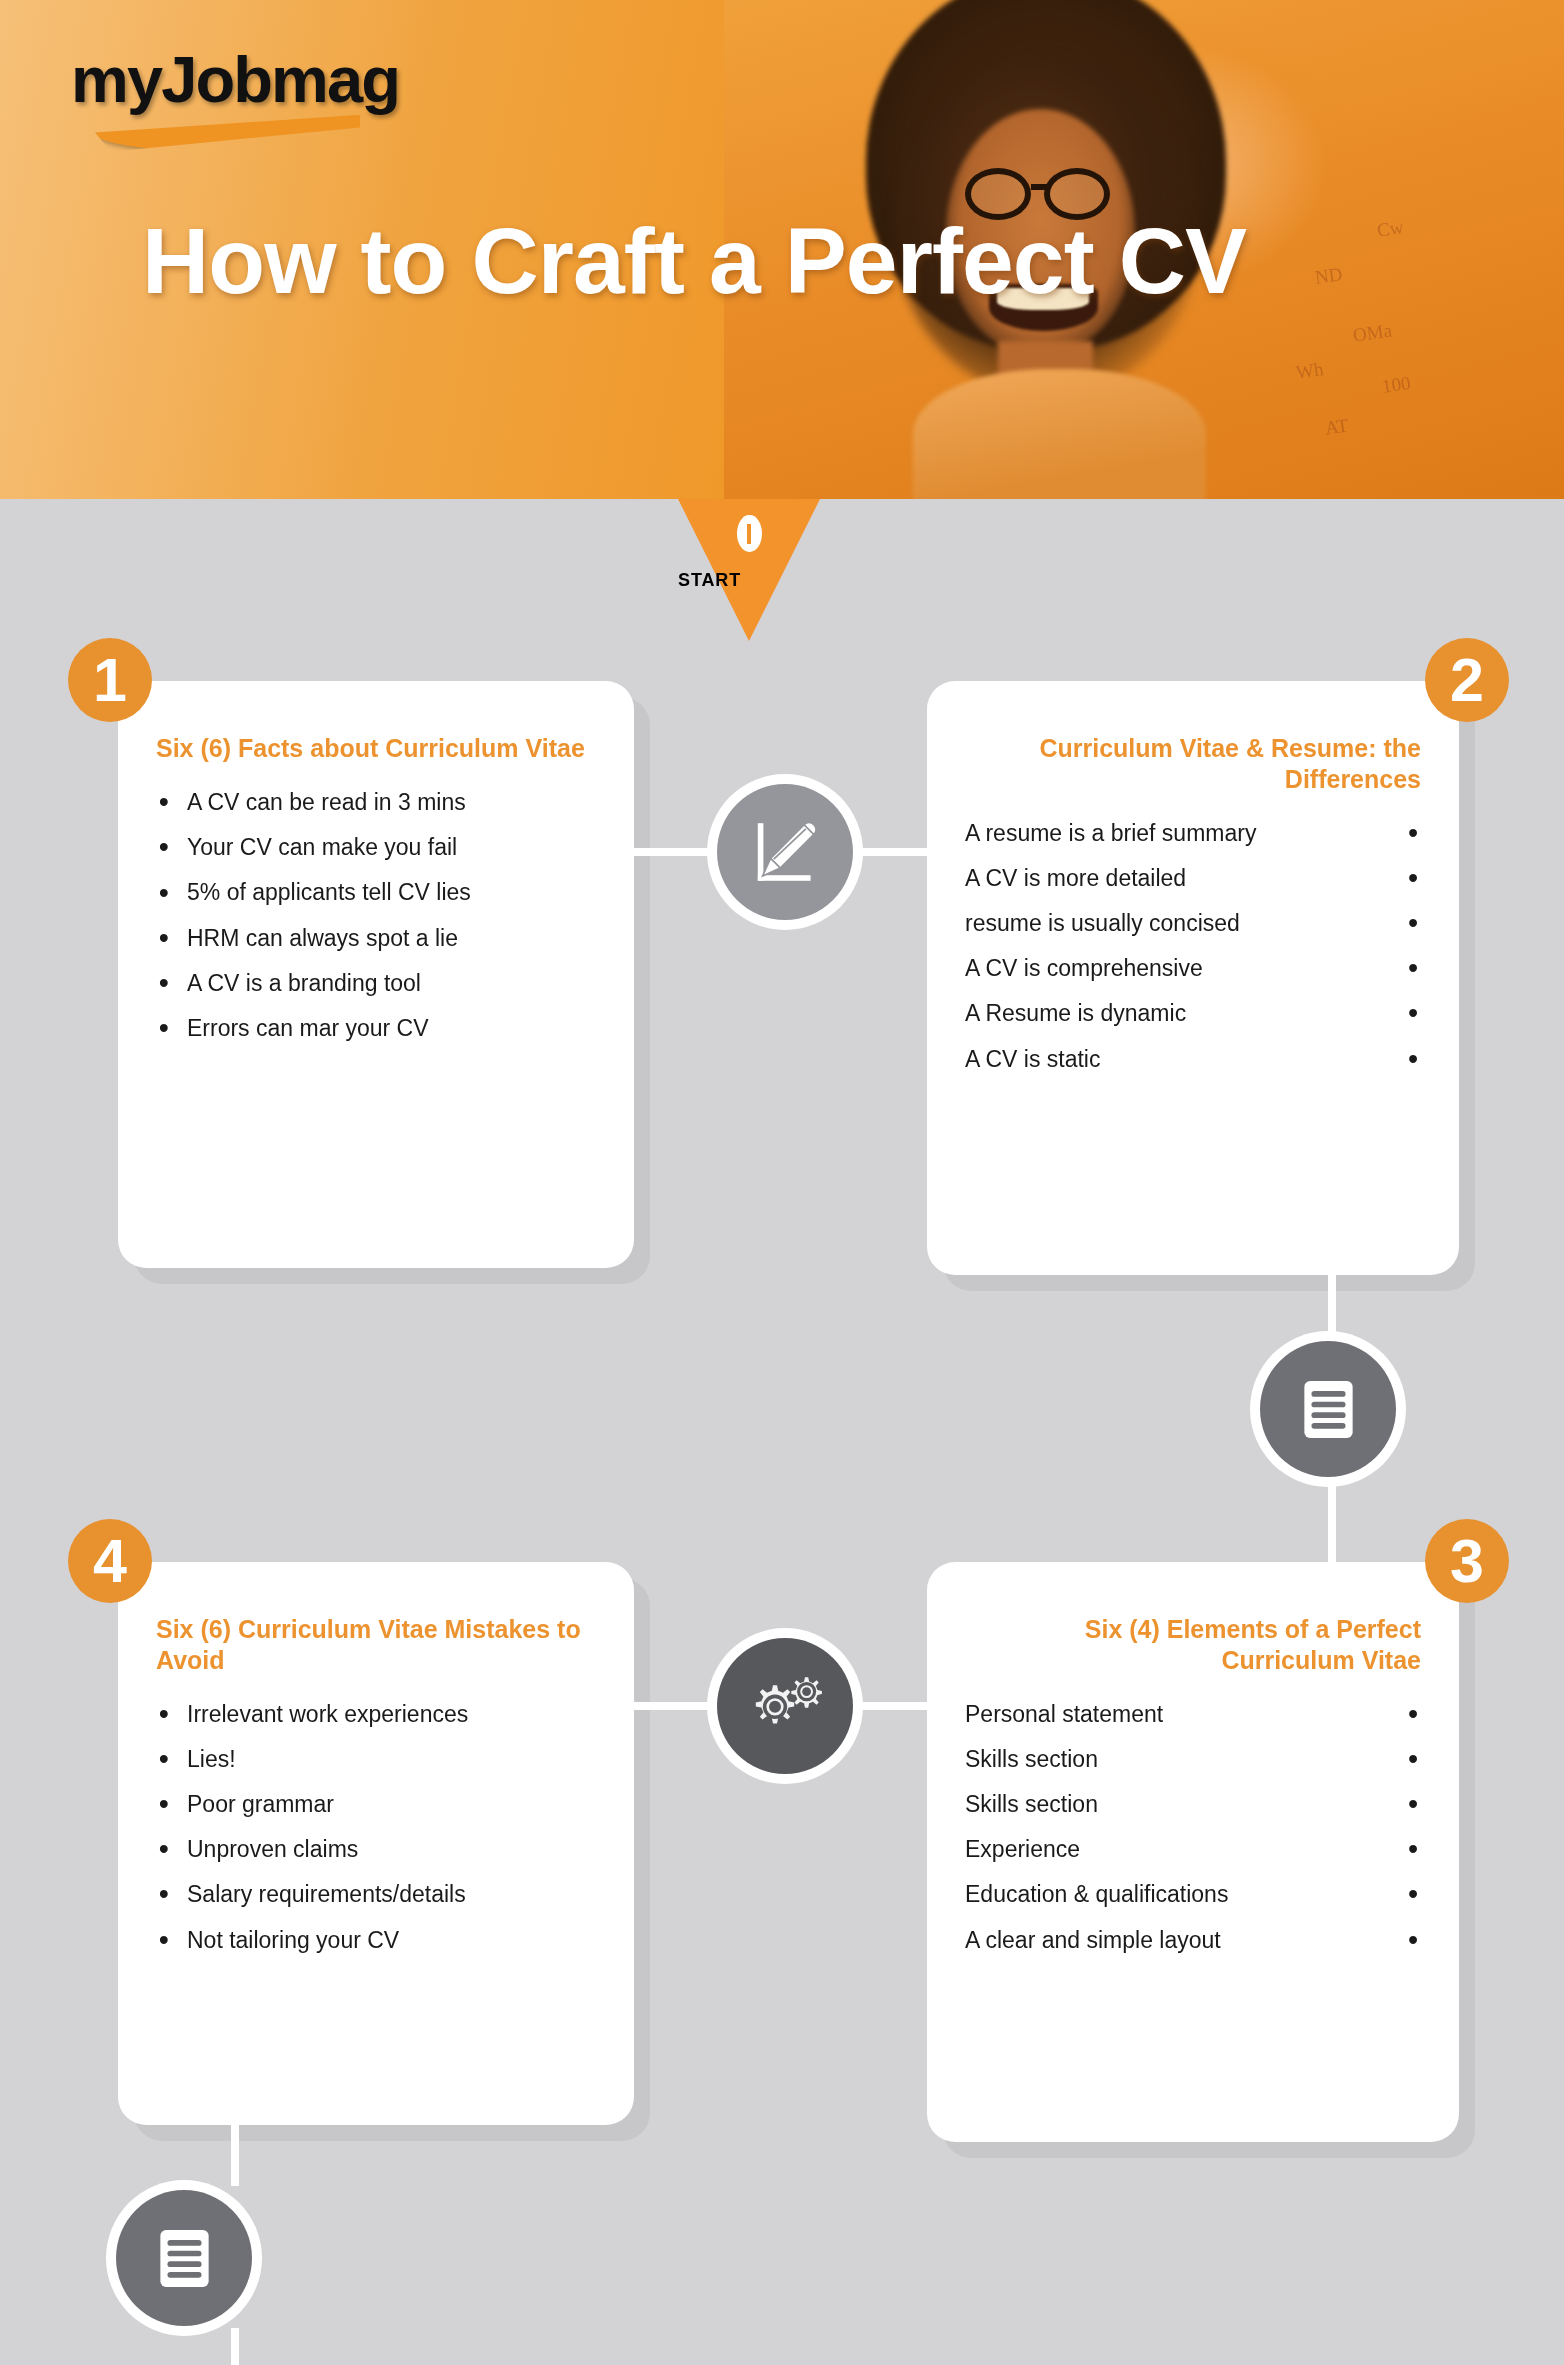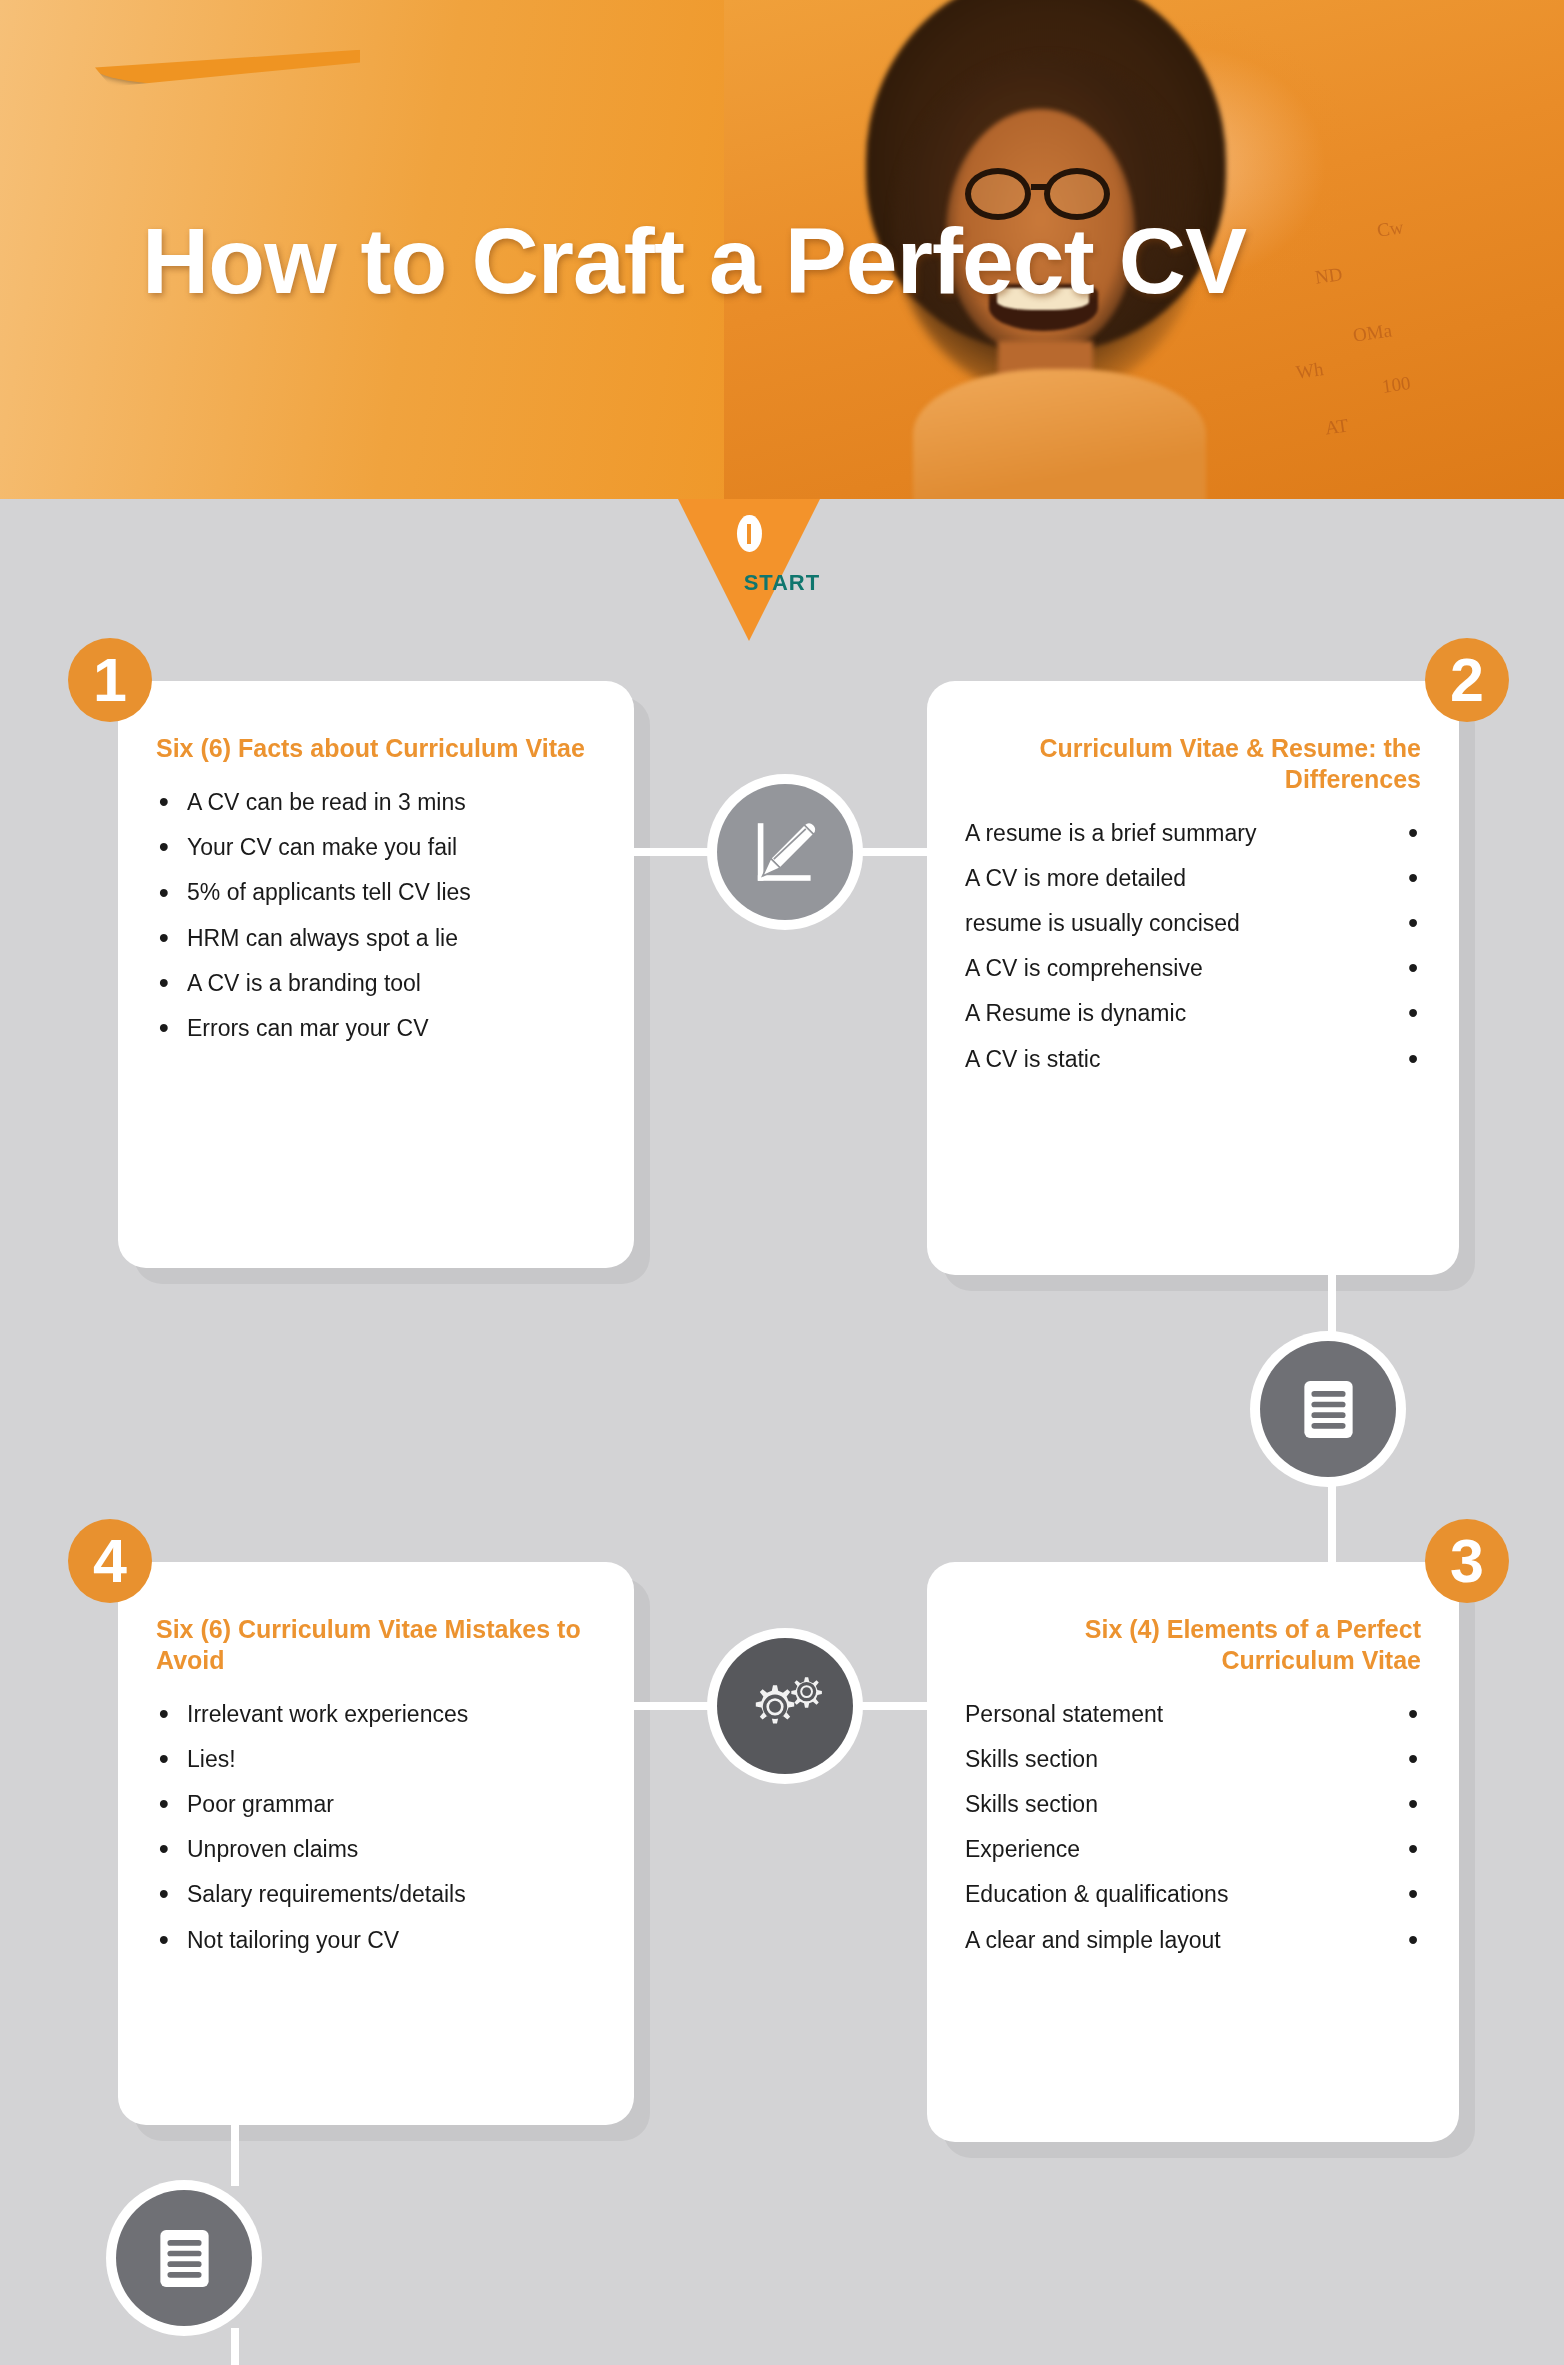--- a/index.html
+++ b/index.html
@@ -168,23 +168,23 @@
   }
   .marker-icon .bar {
     position: absolute;
     left: 10.4px; top: 8.5px;
     width: 3.8px; height: 20px;
     background: #f3932b;
   }
   .marker-label {
     position: absolute;
     width: 142px;
-    text-align: right;
-    color: #0f766e;
-    font-size: 22px;
+    text-align: left;
+    color: #000000;
+    font-size: 18px;
     font-weight: bold;
     letter-spacing: 0.9px;
   }
 
   #start-marker { left: 678px; top: 499px; height: 142px; }
   #start-marker .marker-icon { top: 16px; }
   #start-marker .marker-label { top: 71px; }
 
   
   .card {
@@ -290,20 +290,21 @@
     </div>
     <div class="photo-body"></div>
     <div class="photo-scribble" style="left:653px; top:218px;">Cw</div>
     <div class="photo-scribble" style="left:591px; top:265px;">ND</div>
     <div class="photo-scribble" style="left:629px; top:322px;">OMa</div>
     <div class="photo-scribble" style="left:658px; top:374px;">100</div>
     <div class="photo-scribble" style="left:572px; top:360px;">Wh</div>
     <div class="photo-scribble" style="left:601px; top:416px;">AT</div>
   </div>
   <div class="logo">
+    <div class="logo-text">myJobmag</div>
     <div class="logo-swoosh"></div>
   </div>
   <div class="header-title">How to Craft a Perfect CV</div>
 </div>
 
 <div class="marker" id="start-marker">
   <div class="marker-tri"></div>
   <div class="marker-icon">
       <div class="bar"></div>
     </div>

